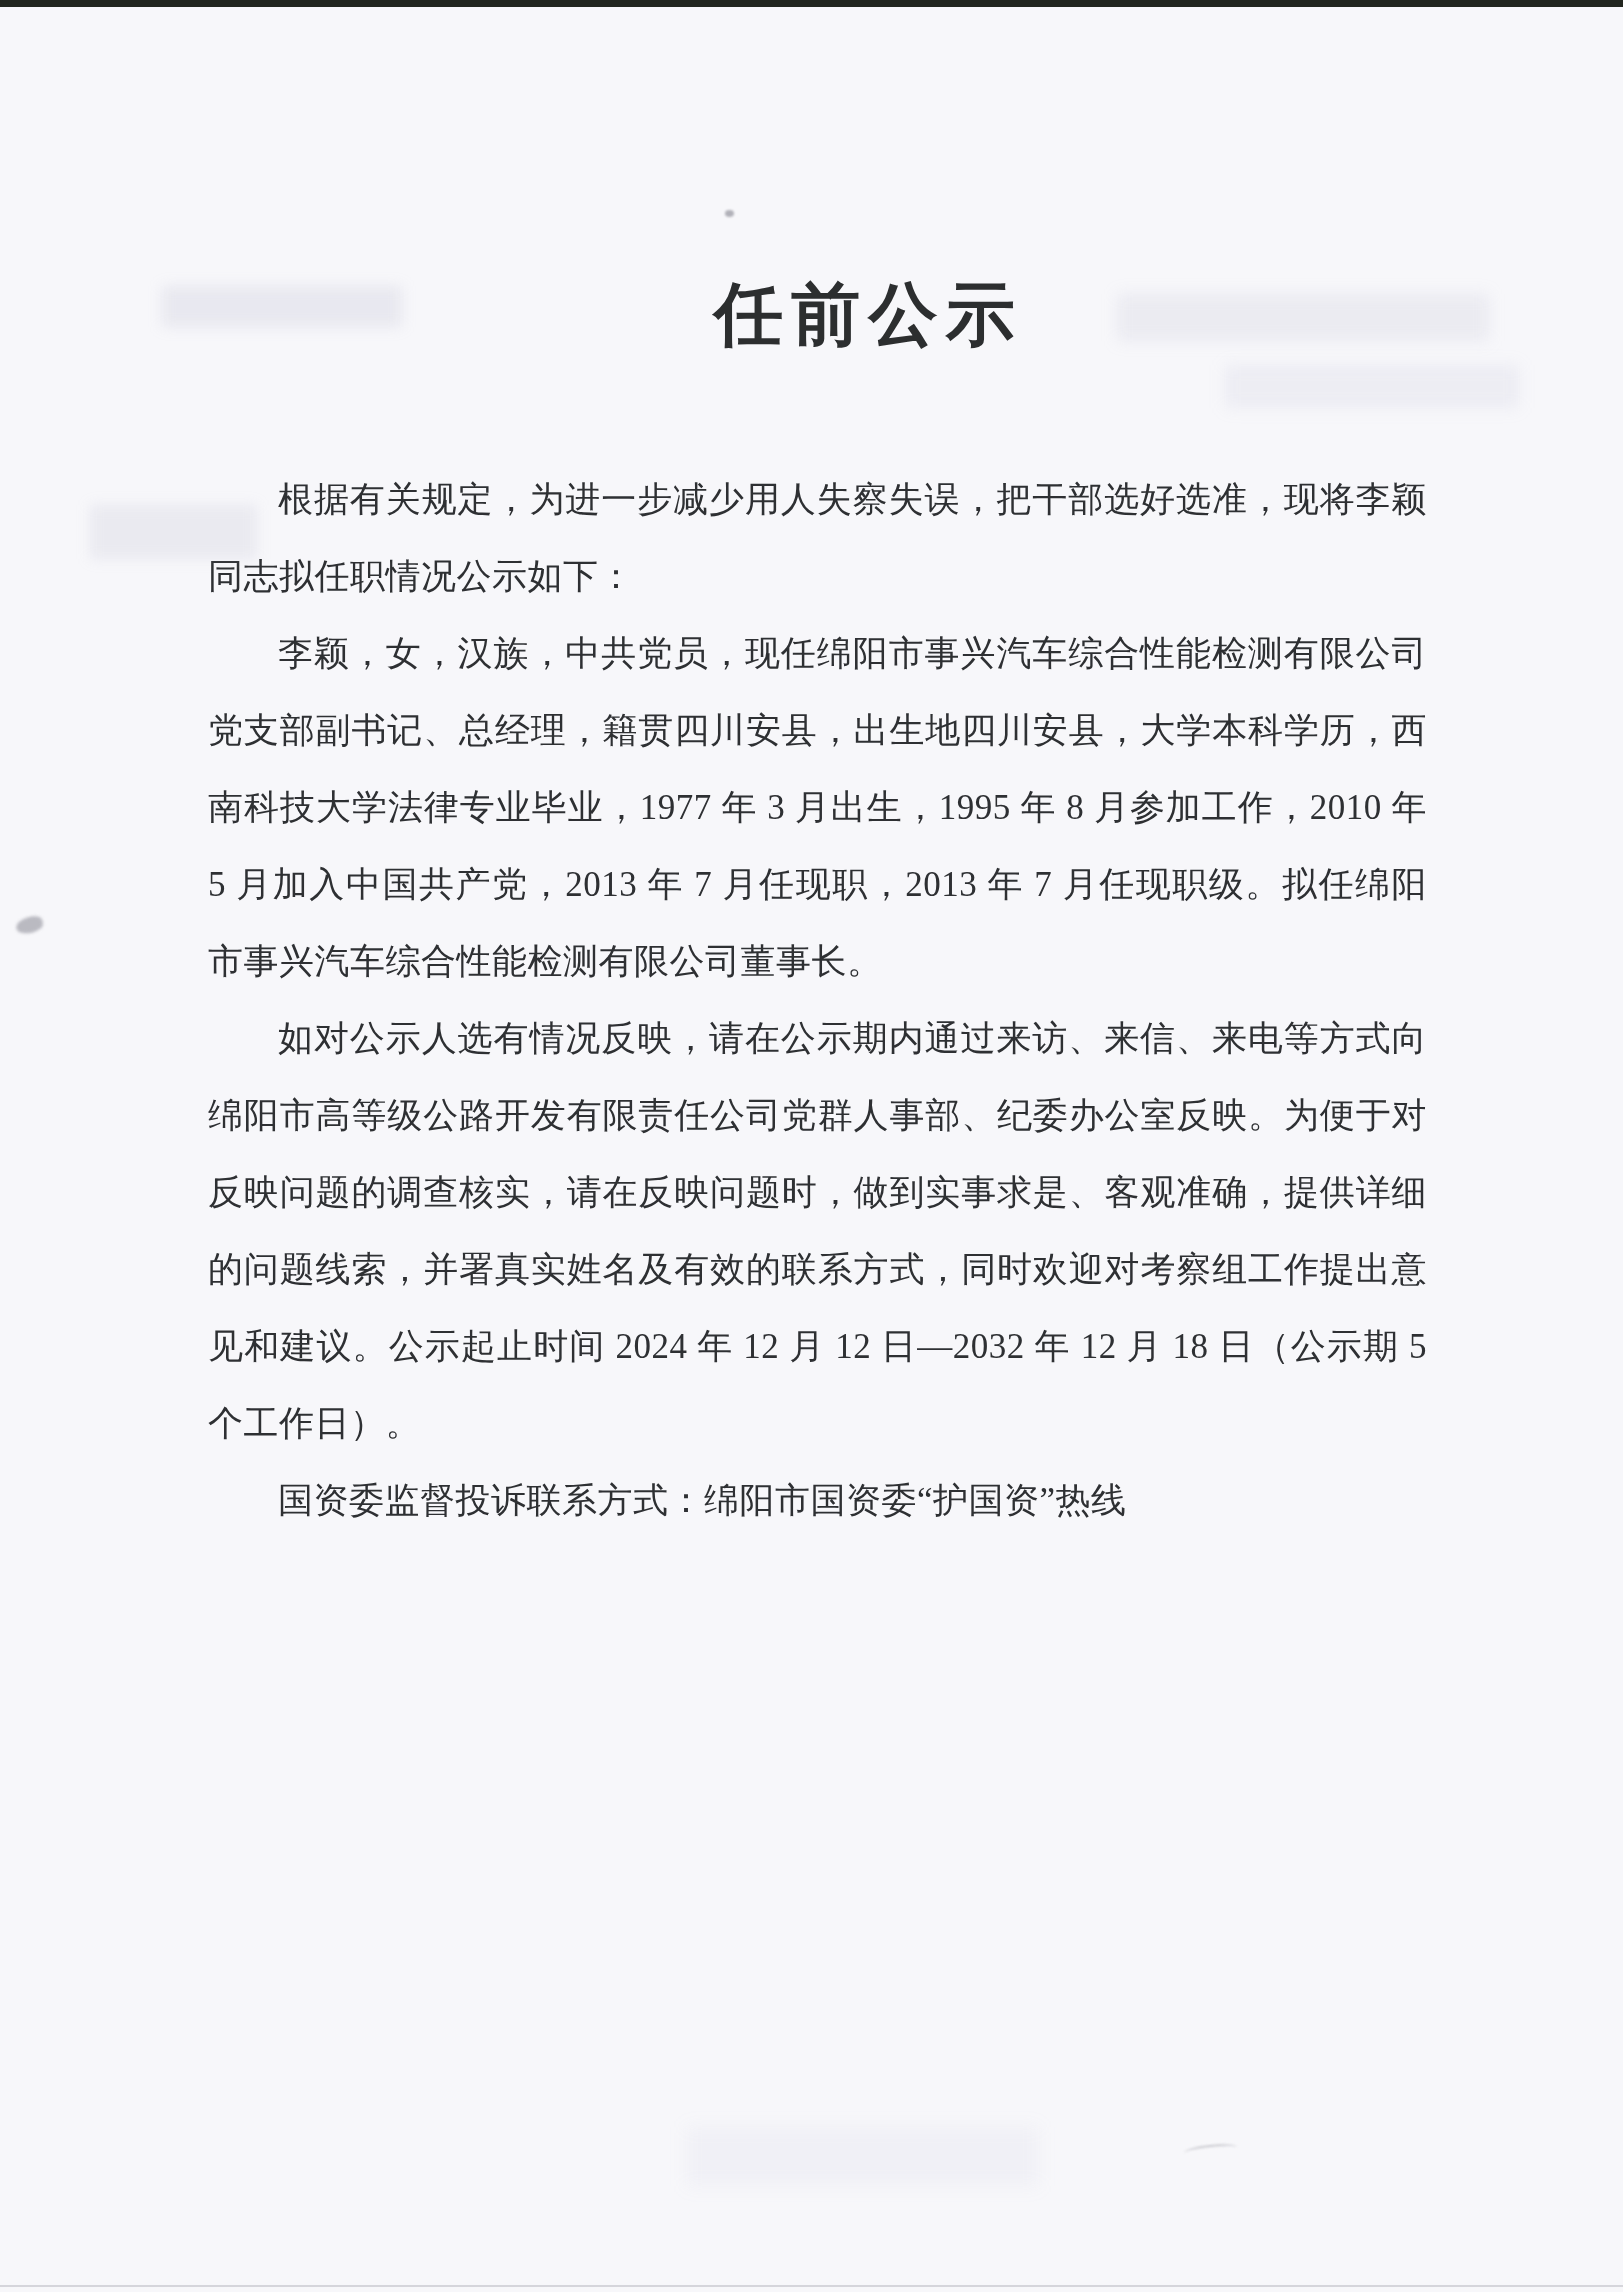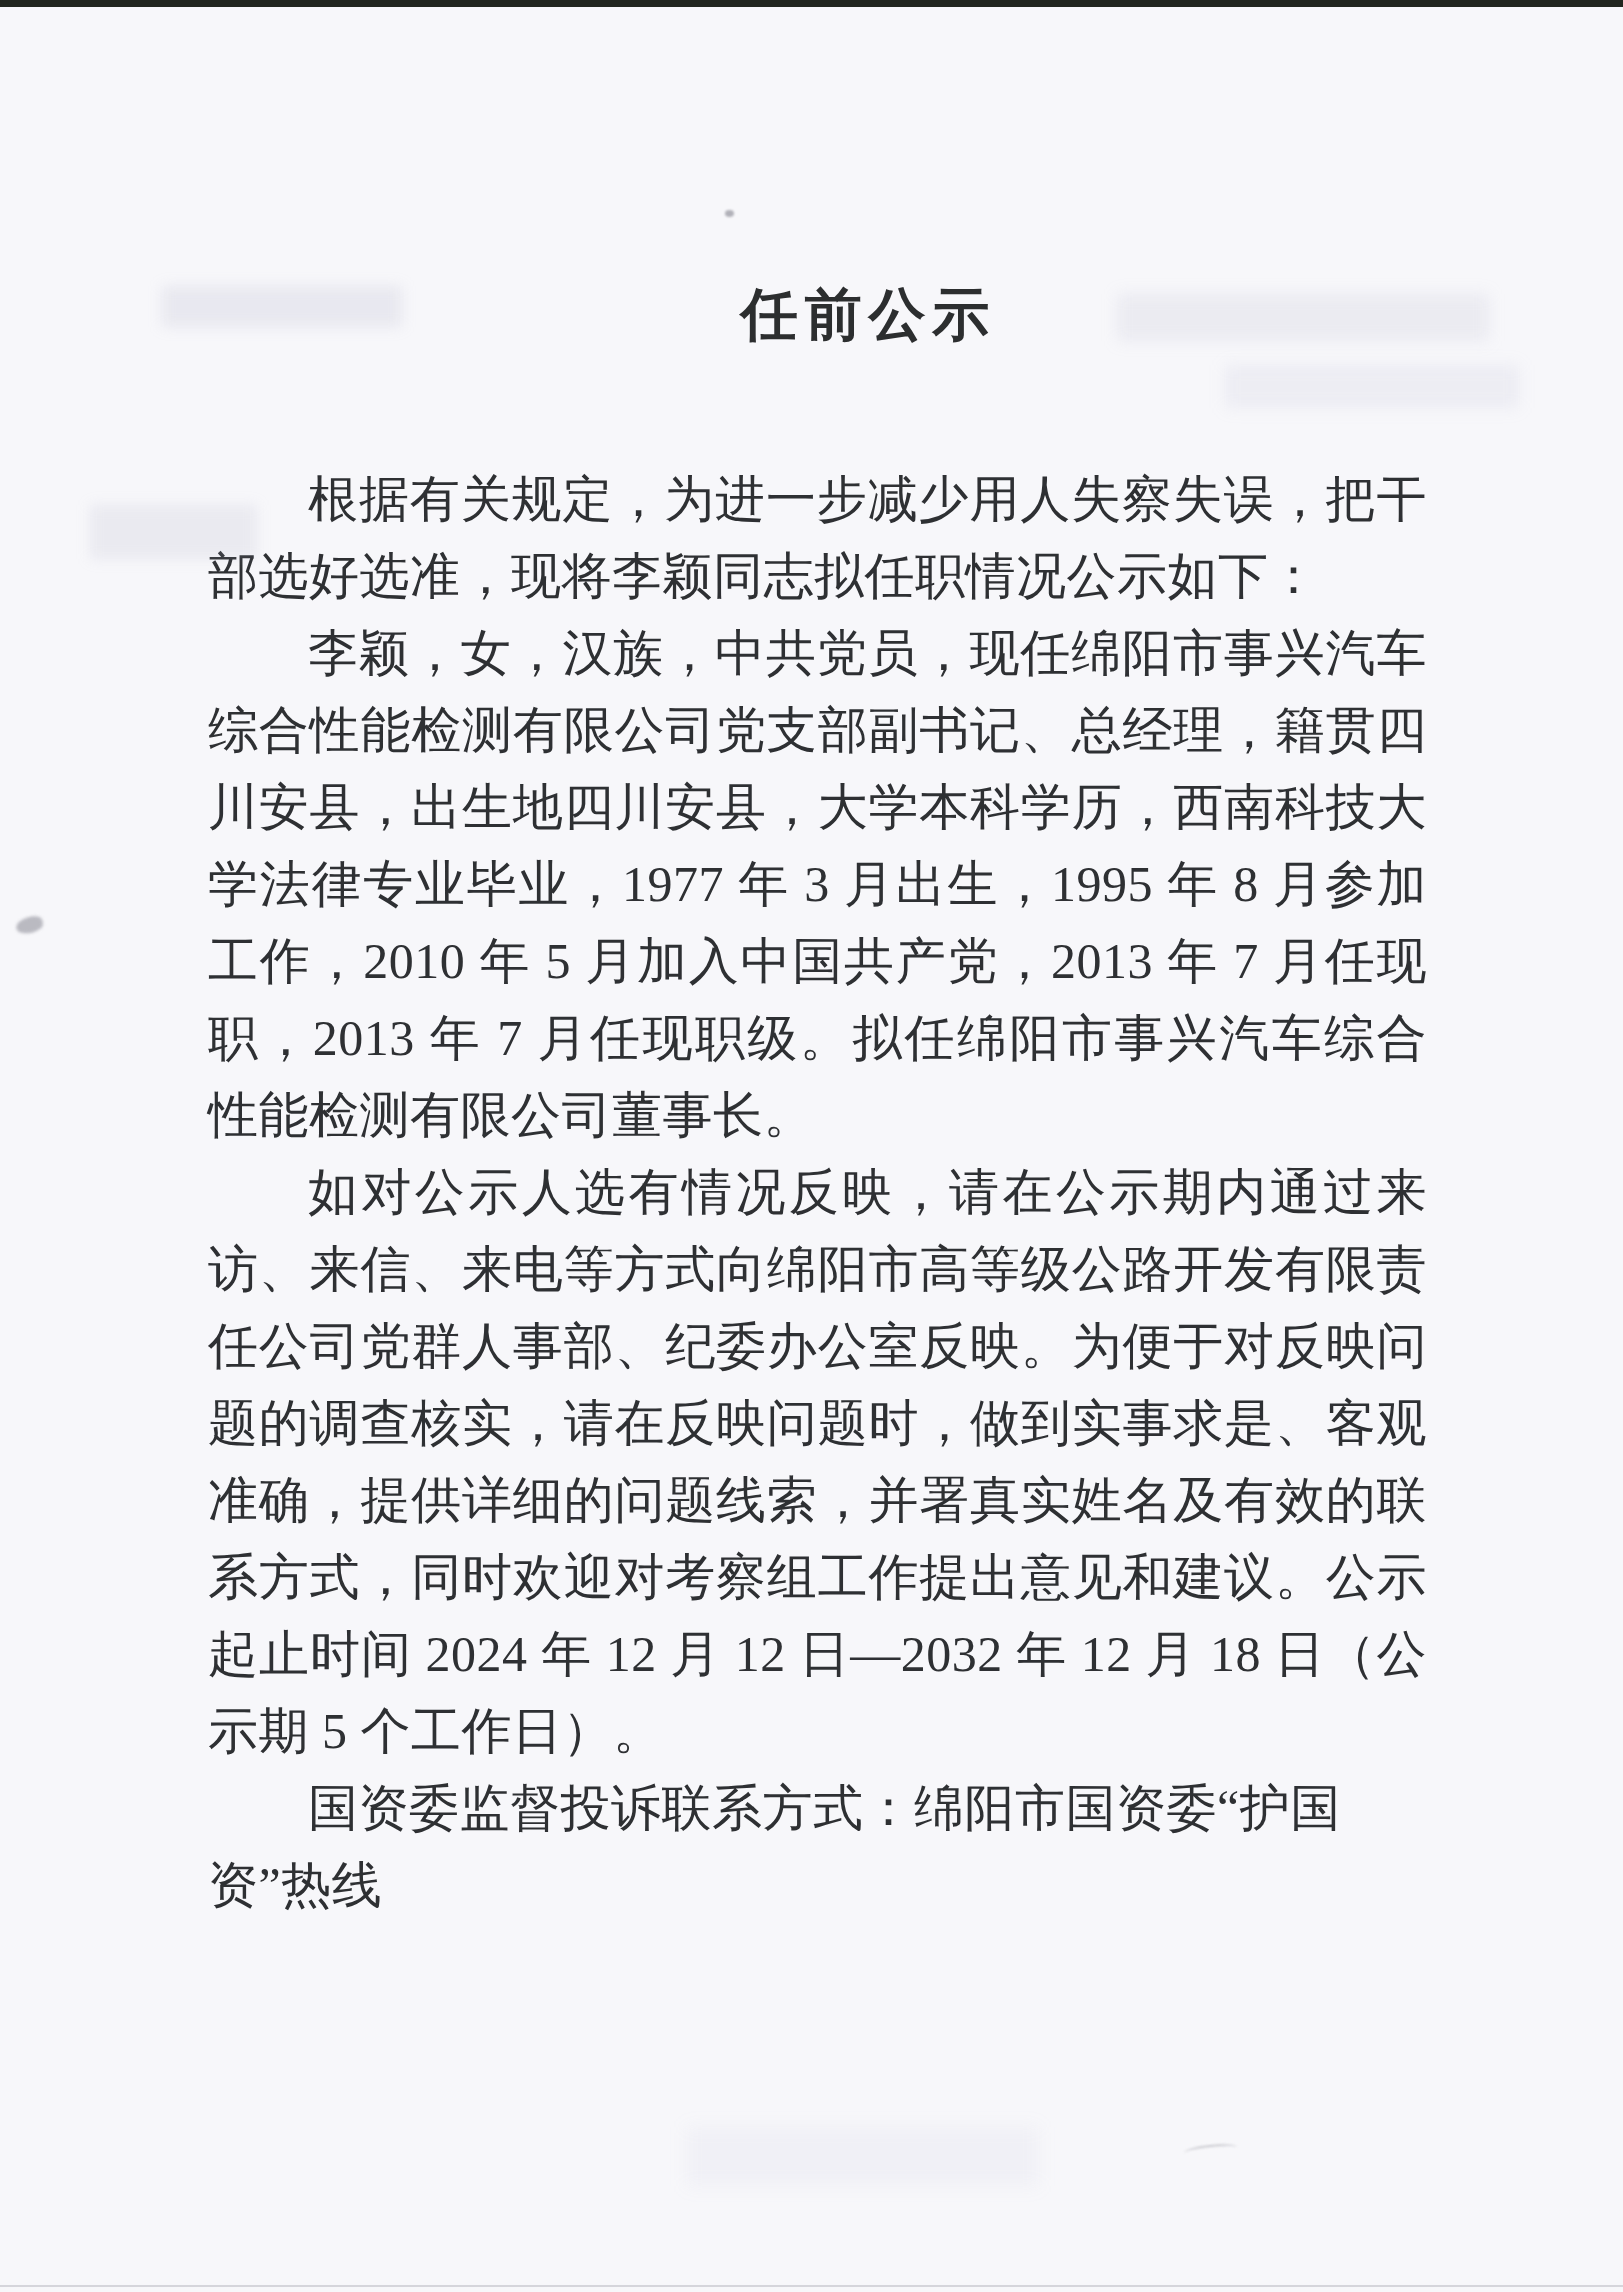--- a/index.html
+++ b/index.html
@@ -31,28 +31,28 @@
     top: 2285px;
     height: 2px;
     background: rgba(150,150,160,0.35);
   }
   .title {
     margin: 277px 196px 0 208px;
     text-align: center;
     transform: translateX(51px);
     font-family: "DejaVu Sans", "Liberation Sans", sans-serif;
     font-weight: bold;
-    font-size: 57px;
+    font-size: 69px;
     line-height: 74px;
     letter-spacing: 0.12em;
     color: #2c2e2f;
   }
   .content {
     margin: 110px 196px 0 208px;
-    font-size: 50px;
+    font-size: 35px;
     line-height: 77px;
     letter-spacing: 0.5px;
   }
   .para {
     margin: 0;
     text-indent: 2em;
     text-align: justify;
     text-justify: inter-ideograph;
   }
   .contact {

